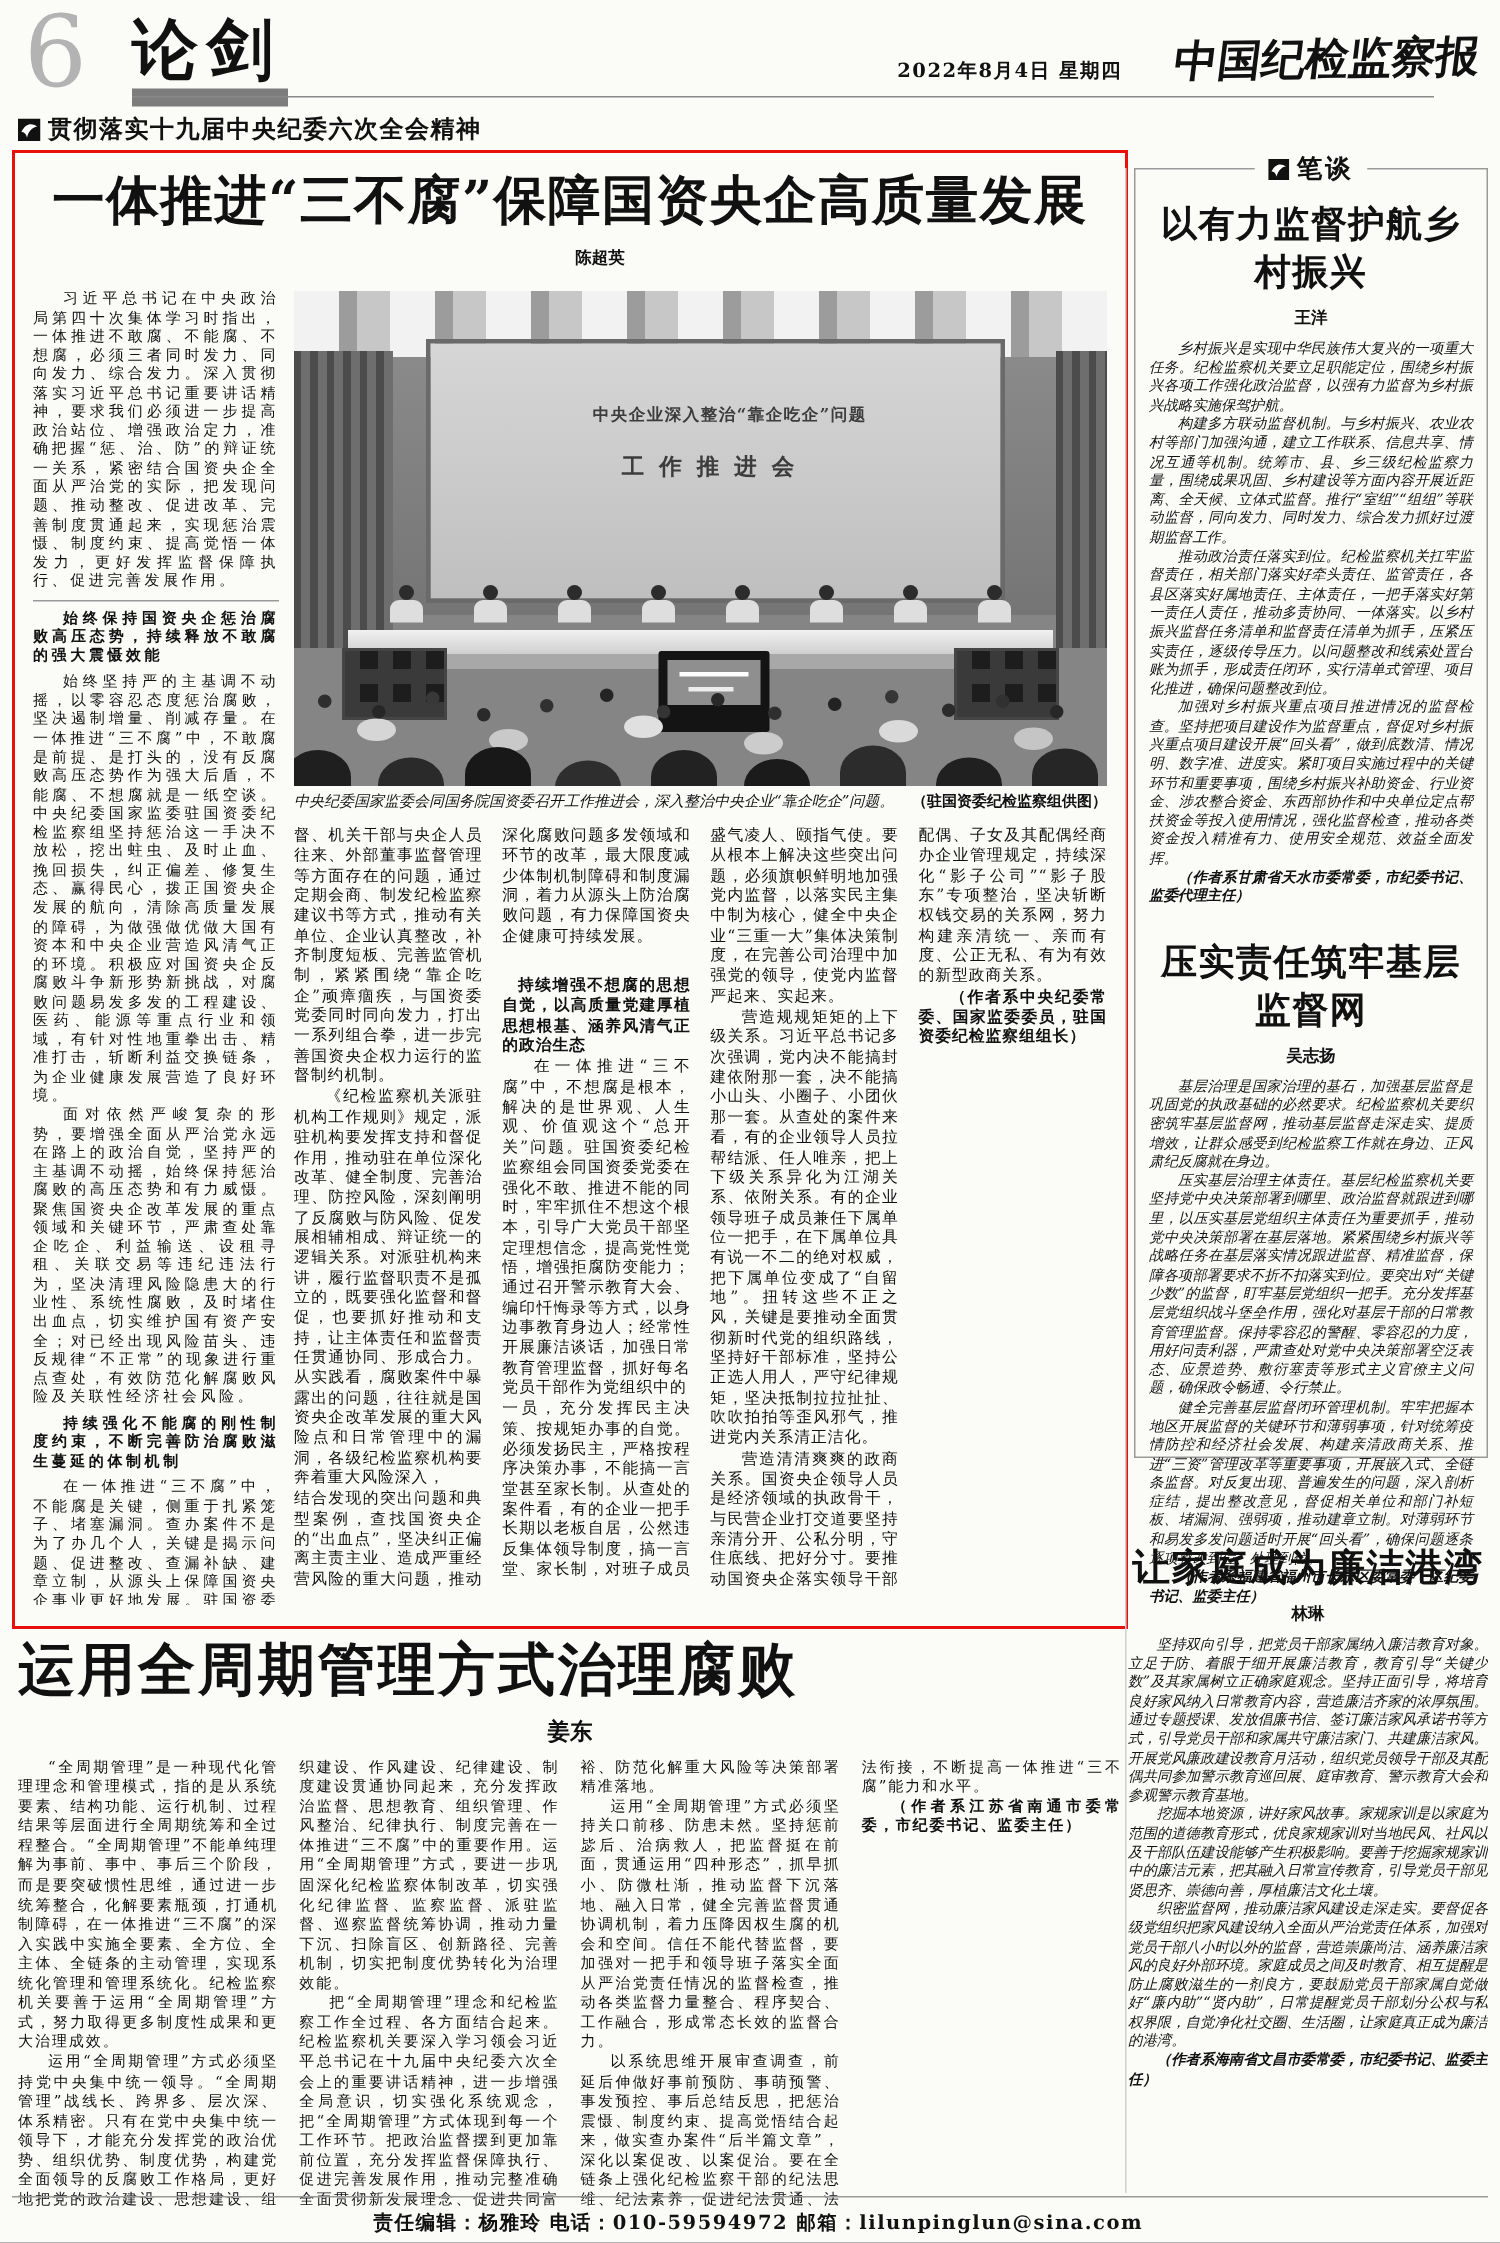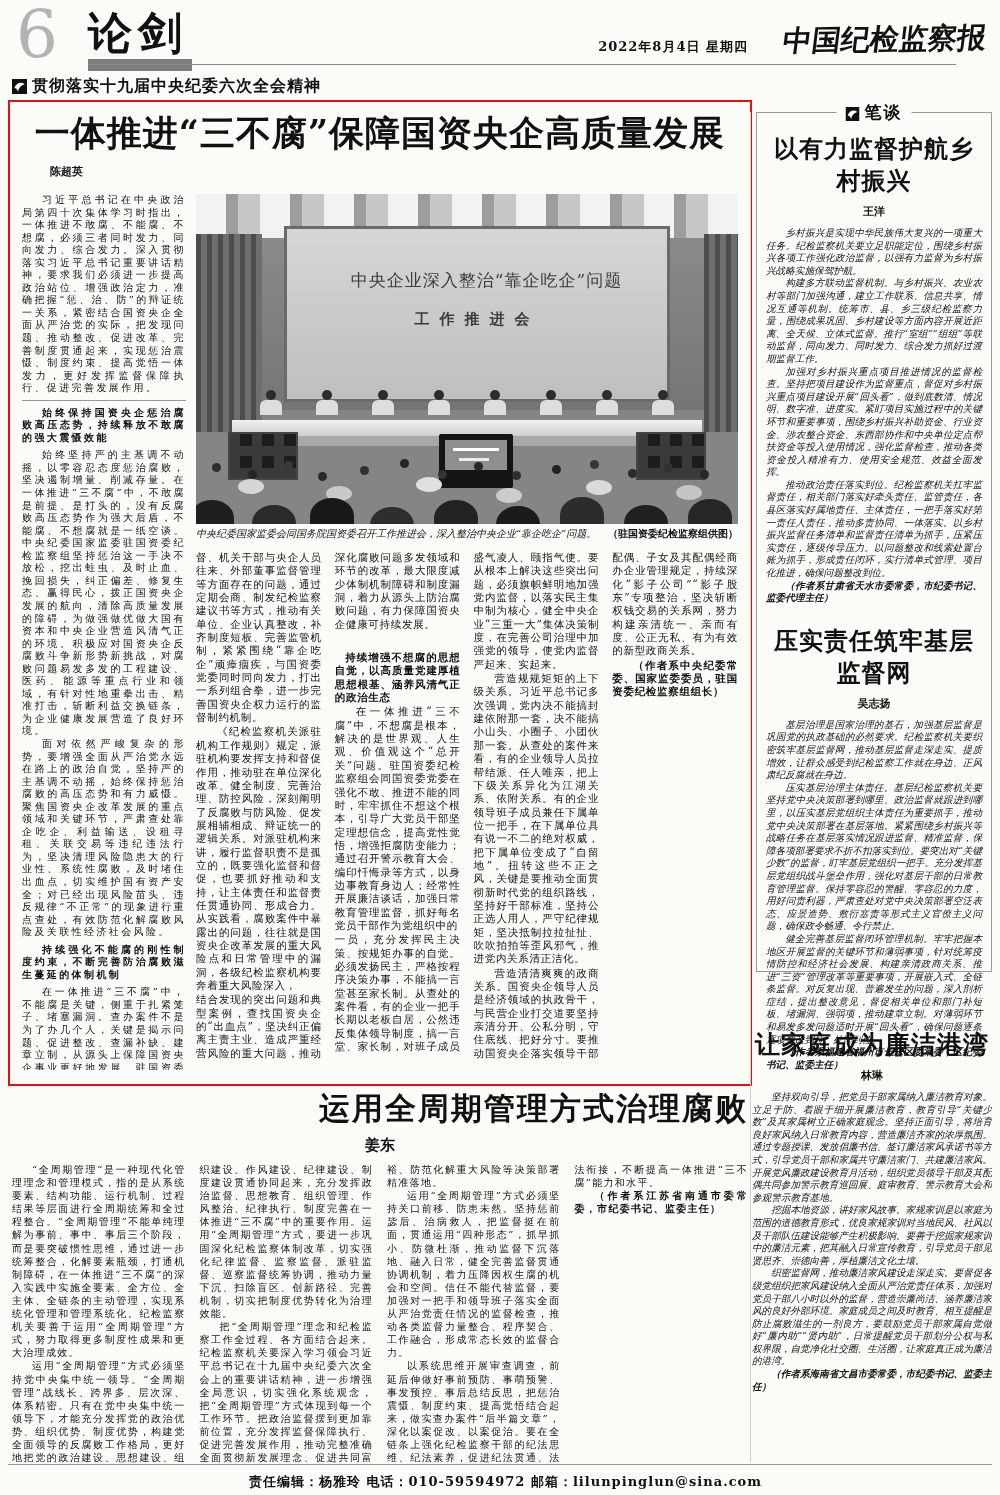--- a/index.html
+++ b/index.html
@@ -14,21 +14,21 @@
   .masthead{position:absolute;right:14px;top:20px;font-size:29px;font-weight:900;
             transform:skewX(-8deg) rotate(-1deg);letter-spacing:0px;}
   .kicker{position:absolute;left:12px;top:76px;display:flex;align-items:center;gap:5px;
           font-size:16px;font-weight:bold;letter-spacing:1px;}
   .logo-icon{width:15px;height:15px;display:inline-block;}
   
   .lead-box{position:absolute;left:8px;top:100px;width:740px;height:982px;
             border:2px solid #e8100c;background:#fbfbf8;}
   .lead-headline{position:absolute;left:0;right:0;top:8px;text-align:center;
                  font-size:35px;font-weight:900;letter-spacing:1px;}
-  .lead-byline{position:absolute;left:0;right:0;top:62px;font-size:11px;font-weight:bold;margin-left:40px;}
+  .lead-byline{position:absolute;left:0;right:0;top:62px;text-align:center;font-size:11px;font-weight:bold;margin-left:40px;}
   .lead-colleft{position:absolute;left:12px;top:92px;width:164px;height:876px;overflow:hidden;
                 font-size:10px;line-height:12.55px;letter-spacing:2.4px;text-align:justify;text-justify:inter-character;}
   .lead-right{position:absolute;left:186px;top:92px;width:542px;}
   p{margin:0;text-indent:2em;}
   p.cont{text-indent:0;}
   .divider{border-top:1px solid #999;margin:5px 0 6px 0;}
   .subhead{font-weight:bold;margin:5px 0;}
   .author{font-weight:bold;}
   
   .photo{position:relative;width:542px;height:330px;background:#858585;overflow:hidden;
@@ -37,21 +37,21 @@
       background:repeating-linear-gradient(90deg,#f2f2f2 0 30px,#9c9c9c 30px 42px,#c7c7c7 42px 64px);
       border-bottom:3px solid #6f6f6f;}
   .ph-wall{position:absolute;left:0;top:44px;width:100%;height:172px;
       background:linear-gradient(180deg,#8a8a8a,#757575);}
   .ph-curtain{position:absolute;left:0;top:40px;width:66px;height:198px;
       background:repeating-linear-gradient(90deg,#4c4c4c 0 5px,#6e6e6e 5px 11px);}
   .ph-curtain.right{left:auto;right:0;width:34px;}
   .ph-screen{position:absolute;left:88px;top:32px;width:380px;height:170px;
       background:linear-gradient(180deg,#d6d6d6,#bfbfbf);border:3px solid #6a6a6a;
       text-align:center;color:#3c3c3c;}
-  .ph-screen .l1{margin-top:40px;font-size:17px;font-weight:normal;letter-spacing:1px;padding-left:19px;}
+  .ph-screen .l1{margin-top:40px;font-size:11px;font-weight:bold;letter-spacing:1px;padding-left:19px;}
   .ph-screen .l2{margin-top:18px;font-size:15px;font-weight:bold;letter-spacing:10px;}
   .ph-dais{position:absolute;left:64px;top:206px;width:414px;display:flex;justify-content:space-between;}
   .fig{position:relative;width:22px;height:15px;background:#dedede;border-radius:6px 6px 0 0;}
   .fig::before{content:"";position:absolute;top:-10px;left:6px;width:10px;height:10px;border-radius:50%;background:#2c2c2c;}
   .ph-table{position:absolute;left:36px;top:226px;width:470px;height:16px;
       background:linear-gradient(180deg,#f1f1f1,#cfcfcf);border-bottom:10px solid #a8a8a8;}
   .ph-sidescreen{position:absolute;top:238px;width:66px;height:44px;background:#1d1d1d;border:2px solid #454545;
       background-image:repeating-linear-gradient(90deg,#3a3a3a 0 10px,#161616 10px 22px),
                        repeating-linear-gradient(0deg,#3a3a3a 0 10px,#161616 10px 22px);background-blend-mode:lighten;}
   .ph-sidescreen.left{left:32px;} .ph-sidescreen.right{right:32px;}
@@ -84,21 +84,21 @@
       padding:0 9px;display:flex;align-items:center;gap:4px;font-size:17px;font-weight:bold;letter-spacing:2px;}
   .rc-article{padding:0 9px;}
   .rc-title{text-align:center;font-size:24px;font-weight:900;letter-spacing:1px;margin-top:20px;}
   .rc-byline{text-align:center;font-size:11px;font-weight:bold;margin:7px 0 8px 0;}
   .rc-body{font-size:9.6px;line-height:12.6px;text-align:justify;text-justify:inter-character;}
   .kai{font-style:italic;}
   .family{position:absolute;left:752px;top:1028px;width:240px;height:436px;overflow:hidden;}
   .family .rc-title{margin-top:0;font-size:25px;}
   
   .cycle{position:absolute;left:12px;top:1088px;width:736px;}
-  .cycle-title{text-align:right;font-size:31px;font-weight:900;letter-spacing:2px;}
+  .cycle-title{text-align:left;font-size:38px;font-weight:900;letter-spacing:2px;}
   .cycle-byline{text-align:center;font-size:15px;font-weight:bold;margin:6px 0 8px 0;}
   .cycle-cols{height:302px;overflow:hidden;column-count:4;column-gap:14px;column-fill:auto;
       font-size:10px;line-height:13.1px;letter-spacing:1.3px;text-align:justify;text-justify:inter-character;}
   
   .foot-rule{position:absolute;left:8px;right:8px;top:1464px;border-top:1px solid #9a9a9a;}
   .footer{position:absolute;left:0;right:0;top:1473px;text-align:center;font-size:13px;font-weight:bold;letter-spacing:1px;margin-left:11px;}
 </style>
 </head>
 <body>
 
@@ -193,22 +193,22 @@
       </span>
       <span>笔谈</span>
     </div>
 
     <div class="rc-article">
       <div class="rc-title">以有力监督护航乡村振兴</div>
       <div class="rc-byline">王洋</div>
       <div class="rc-body kai">
         <p>乡村振兴是实现中华民族伟大复兴的一项重大任务。纪检监察机关要立足职能定位，围绕乡村振兴各项工作强化政治监督，以强有力监督为乡村振兴战略实施保驾护航。</p>
         <p>构建多方联动监督机制。与乡村振兴、农业农村等部门加强沟通，建立工作联系、信息共享、情况互通等机制。统筹市、县、乡三级纪检监察力量，围绕成果巩固、乡村建设等方面内容开展近距离、全天候、立体式监督。推行“室组”“组组”等联动监督，同向发力、同时发力、综合发力抓好过渡期监督工作。</p>
+        <p>推动政治责任落实到位。纪检监察机关扛牢监督责任，相关部门落实好牵头责任、监管责任，各县区落实好属地责任、主体责任，一把手落实好第一责任人责任，推动多责协同、一体落实。以乡村振兴监督任务清单和监督责任清单为抓手，压紧压实责任，逐级传导压力。以问题整改和线索处置台账为抓手，形成责任闭环，实行清单式管理、项目化推进，确保问题整改到位。</p>
         <p>加强对乡村振兴重点项目推进情况的监督检查。坚持把项目建设作为监督重点，督促对乡村振兴重点项目建设开展“回头看”，做到底数清、情况明、数字准、进度实。紧盯项目实施过程中的关键环节和重要事项，围绕乡村振兴补助资金、行业资金、涉农整合资金、东西部协作和中央单位定点帮扶资金等投入使用情况，强化监督检查，推动各类资金投入精准有力、使用安全规范、效益全面发挥。</p>
-        <p>推动政治责任落实到位。纪检监察机关扛牢监督责任，相关部门落实好牵头责任、监管责任，各县区落实好属地责任、主体责任，一把手落实好第一责任人责任，推动多责协同、一体落实。以乡村振兴监督任务清单和监督责任清单为抓手，压紧压实责任，逐级传导压力。以问题整改和线索处置台账为抓手，形成责任闭环，实行清单式管理、项目化推进，确保问题整改到位。</p>
         <p class="author">（作者系甘肃省天水市委常委，市纪委书记、监委代理主任）</p>
       </div>
     </div>
 
     <div class="rc-article" style="margin-top:10px;">
       <div class="rc-title">压实责任筑牢基层监督网</div>
       <div class="rc-byline">吴志扬</div>
       <div class="rc-body kai">
         <p>基层治理是国家治理的基石，加强基层监督是巩固党的执政基础的必然要求。纪检监察机关要织密筑牢基层监督网，推动基层监督走深走实、提质增效，让群众感受到纪检监察工作就在身边、正风肃纪反腐就在身边。</p>
         <p>压实基层治理主体责任。基层纪检监察机关要坚持党中央决策部署到哪里、政治监督就跟进到哪里，以压实基层党组织主体责任为重要抓手，推动党中央决策部署在基层落地。紧紧围绕乡村振兴等战略任务在基层落实情况跟进监督、精准监督，保障各项部署要求不折不扣落实到位。要突出对“关键少数”的监督，盯牢基层党组织一把手。充分发挥基层党组织战斗堡垒作用，强化对基层干部的日常教育管理监督。保持零容忍的警醒、零容忍的力度，用好问责利器，严肃查处对党中央决策部署空泛表态、应景造势、敷衍塞责等形式主义官僚主义问题，确保政令畅通、令行禁止。</p>

